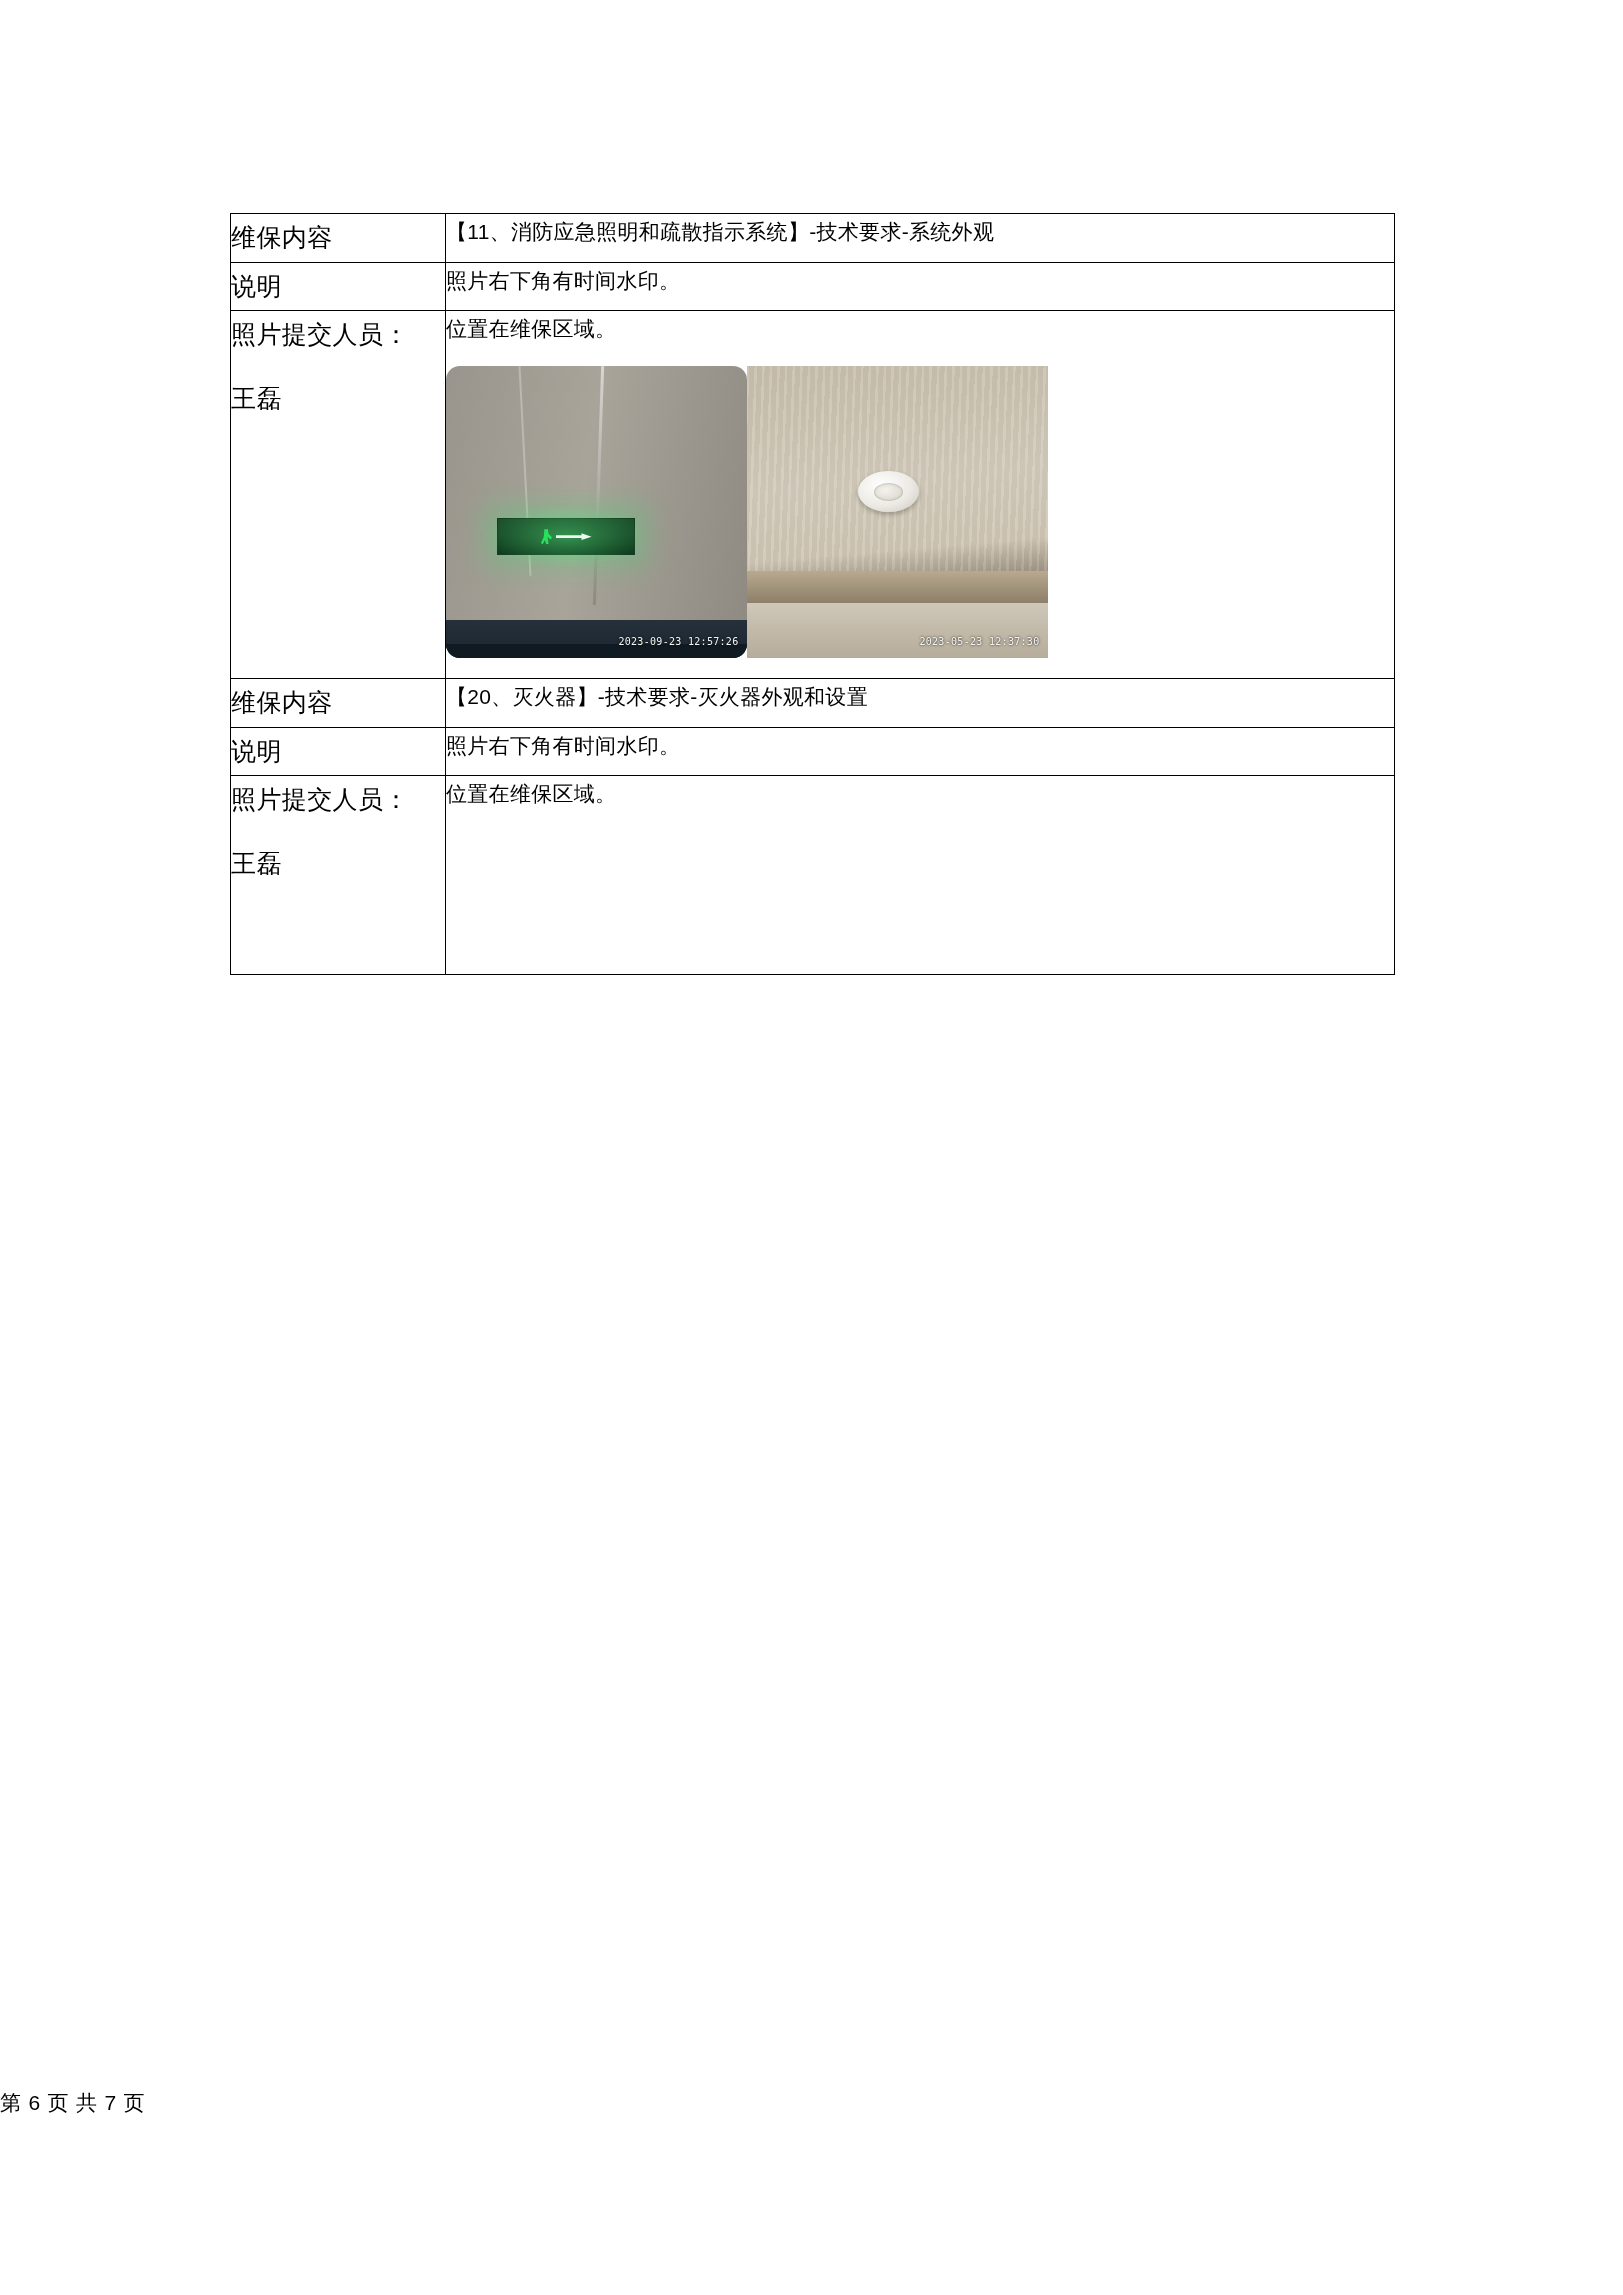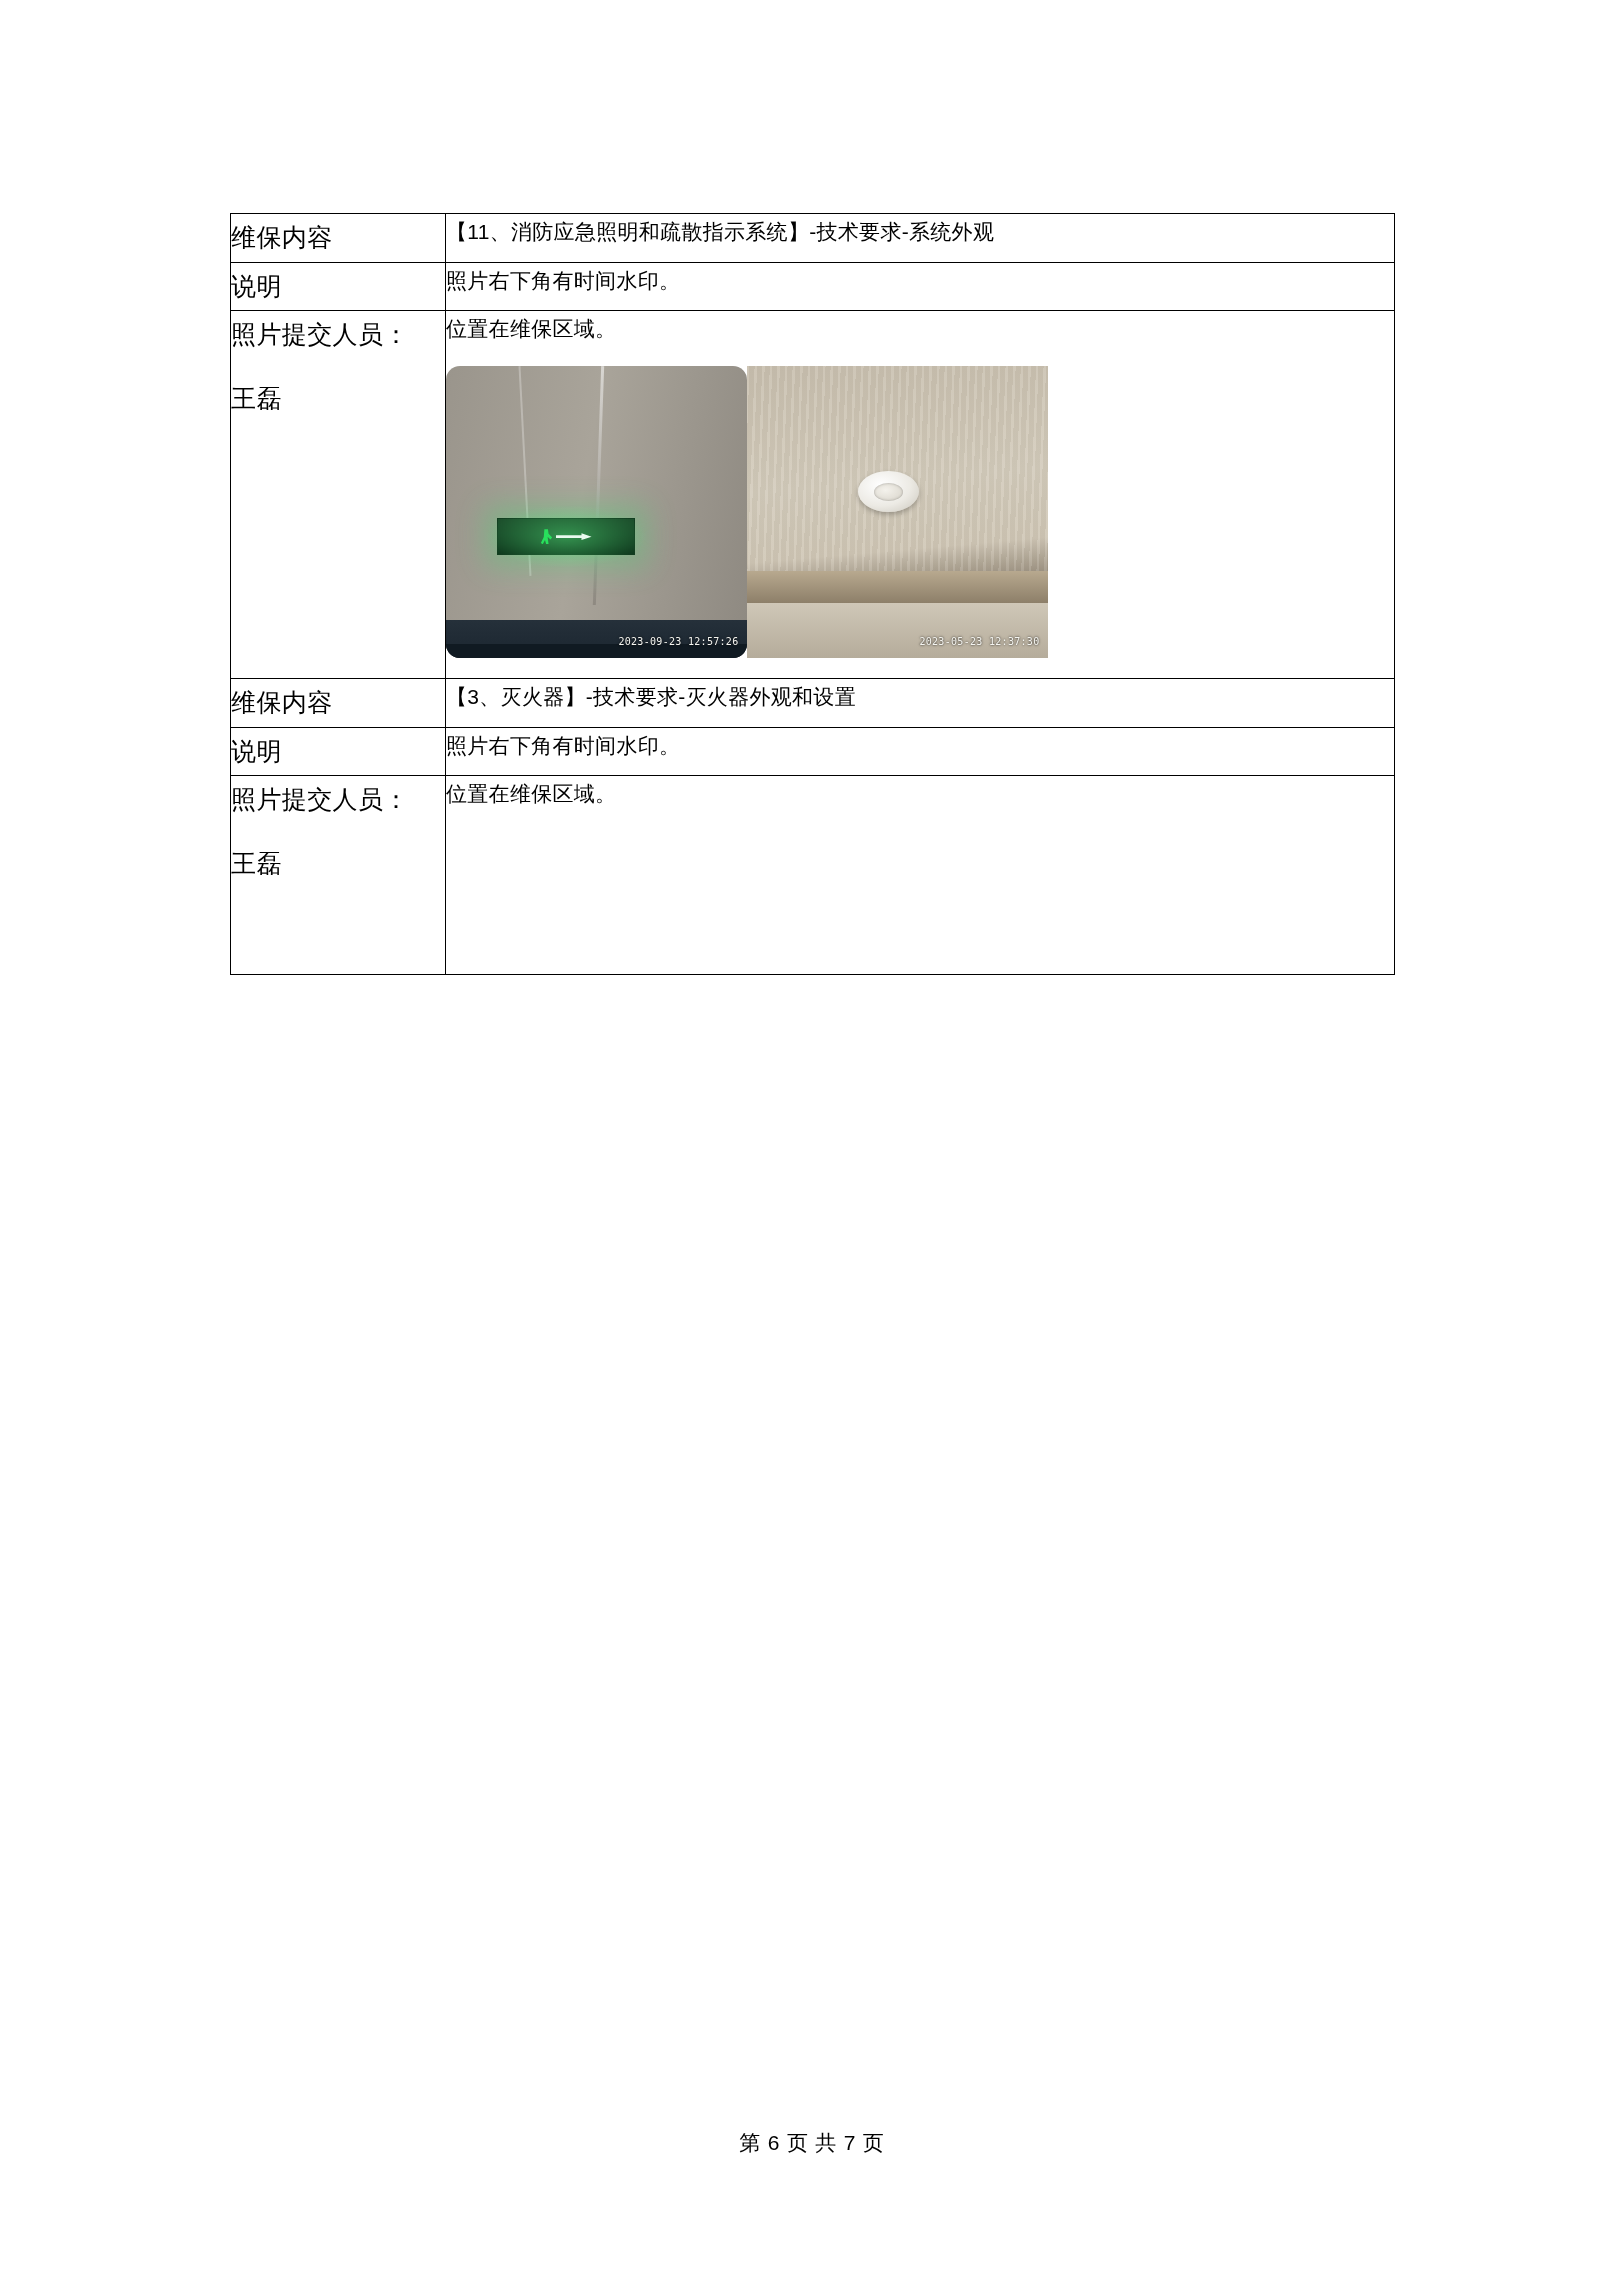--- a/index.html
+++ b/index.html
@@ -236,24 +236,22 @@
   .p2-stampL { right: 8.5px; }
   .p2-stampR { right: 8.5px; }
 
   .empty-block { height: 161px; }
 
   .footer {
     position: absolute;
     left: 0;
     top: 2089px;
     width: 1624px;
-    text-align: center;
     font-size: 21px;
     letter-spacing: 0.8px;
-    margin-top: 40px;
   }
 </style>
 </head>
 <body>
 
 <div class="page">
 
   <table class="doc-table">
     <colgroup>
       <col class="col-label">
@@ -298,21 +296,21 @@
               <div class="p2-band"></div>
               <div class="p2-lower"></div>
               <div class="p2-stampR">2023-05-23 12:37:30</div>
             </div>
           </div>
         </td>
       </tr>
 
       <tr>
         <td class="label-cell">维保内容</td>
-        <td class="content-cell">【3、灭火器】-技术要求-灭火器外观和设置</td>
+        <td class="content-cell">【20、灭火器】-技术要求-灭火器外观和设置</td>
       </tr>
 
       <tr>
         <td class="label-cell">说明</td>
         <td class="content-cell">照片右下角有时间水印。</td>
       </tr>
 
       <tr>
         <td class="label-cell">
           <span>照片提交人员：</span>

